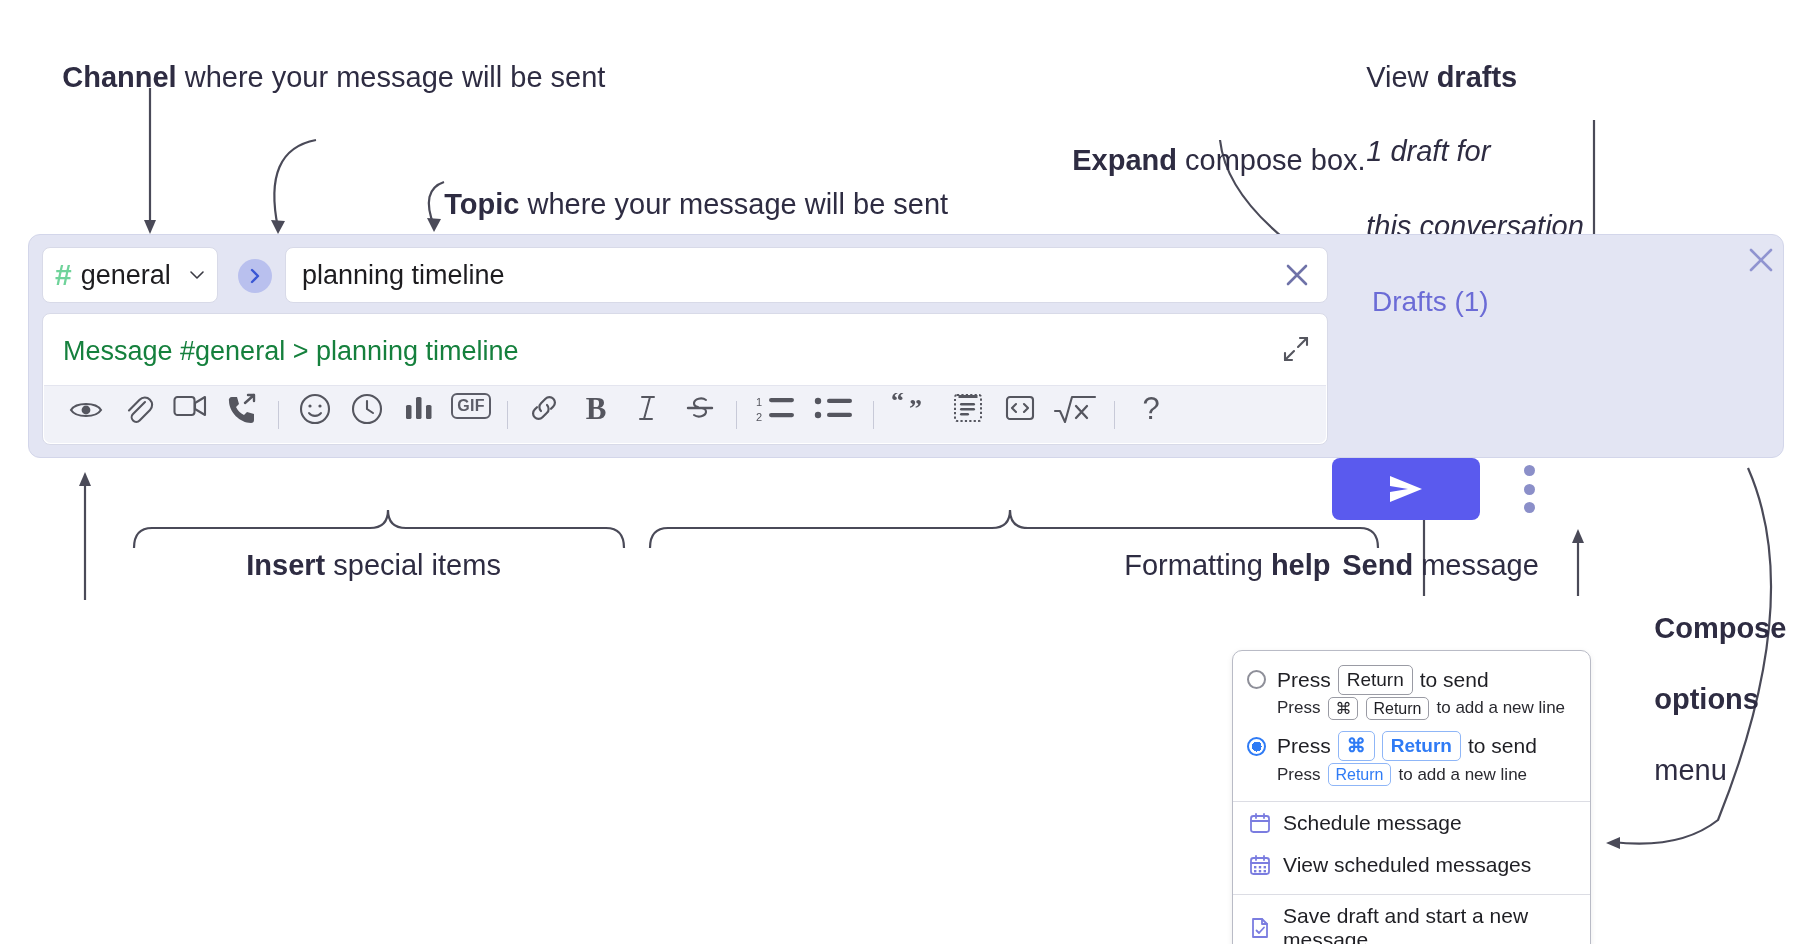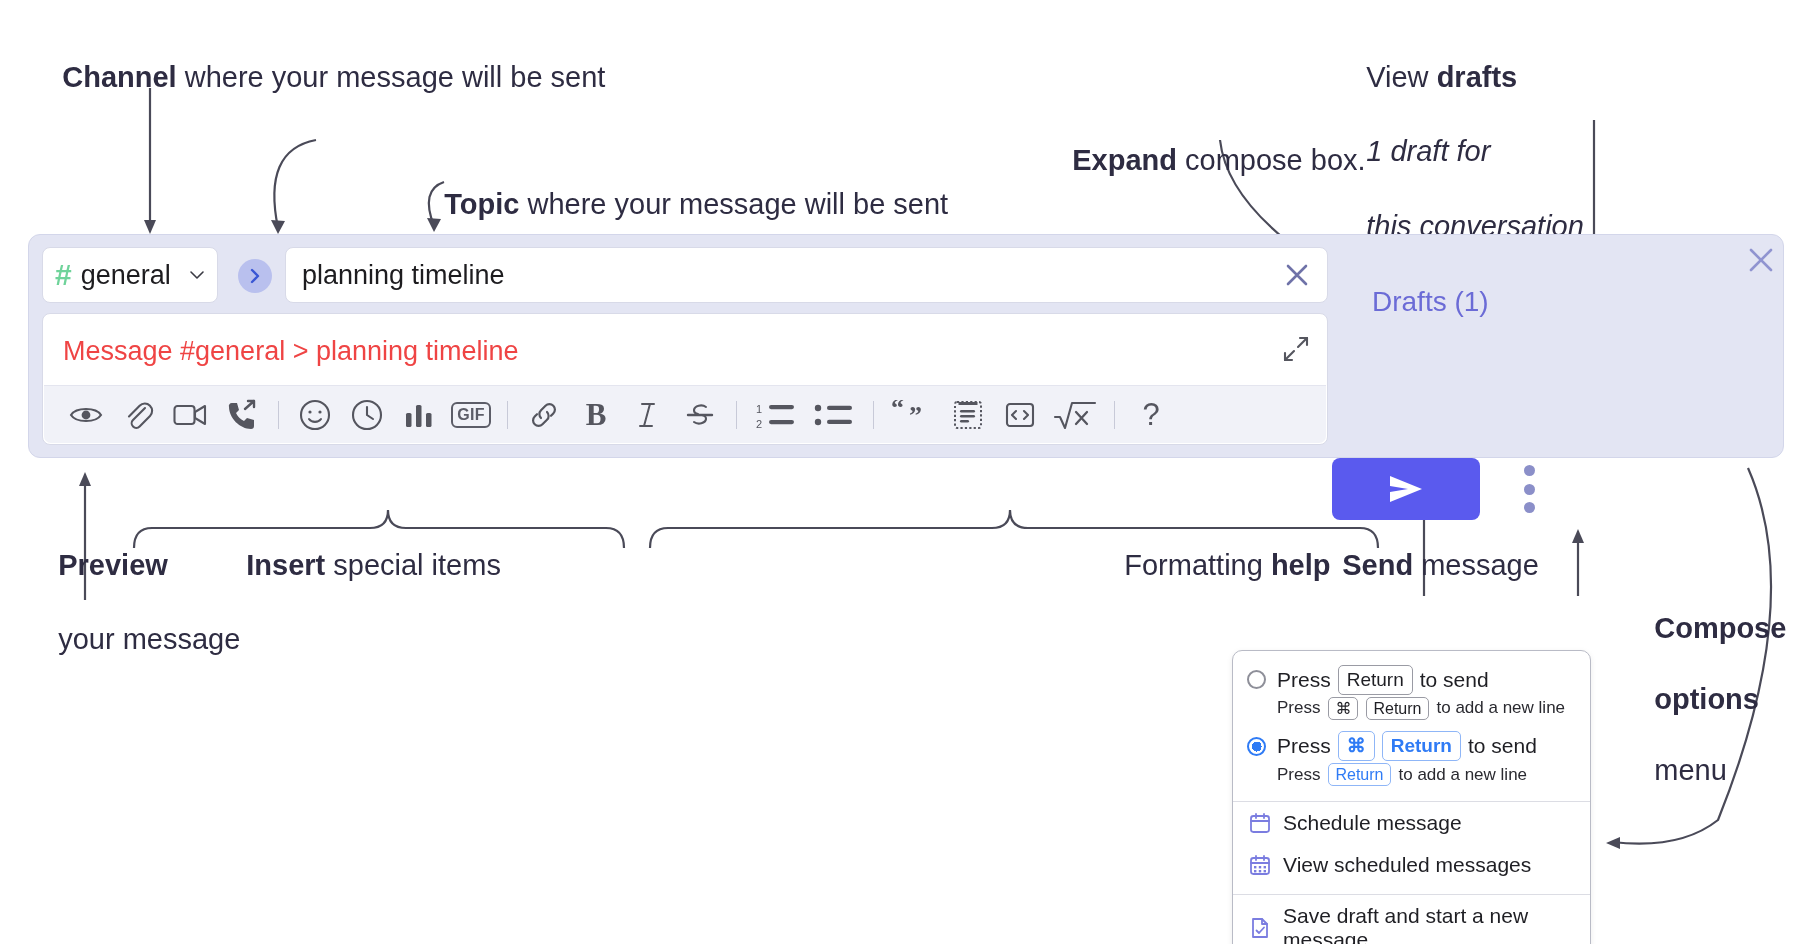--- a/index.html
+++ b/index.html
@@ -47,29 +47,29 @@
   }
   .topic-text{font-size:27px;color:#1d1c1f;}
   .topic-clear{margin-left:auto;width:28px;height:28px;}
 
   
   .msg-box{
     position:absolute;left:0;top:66px;width:100%;height:132px;
     background:#fff;border:1px solid #d8dae8;border-radius:8px;box-sizing:border-box;
     overflow:hidden;
   }
-  .msg-placeholder{position:absolute;left:20px;top:22px;font-size:27px;color:#ef4444;}
+  .msg-placeholder{position:absolute;left:20px;top:22px;font-size:27px;color:#15803d;}
   .expand-icon{position:absolute;right:18px;top:22px;width:26px;height:26px;}
 
   .toolbar{
     position:absolute;left:1px;right:1px;bottom:1px;height:58px;
     background:#f1f2f8;border-top:1px solid #e4e5ef;border-radius:0 0 7px 7px;
     display:flex;align-items:center;padding:0 16px;box-sizing:border-box;gap:0;
   }
-  .tb-btn{width:52px;height:44px;display:flex;align-items:center;justify-content:center;}
+  .tb-btn{width:52px;height:44px;display:flex;align-items:flex-start;justify-content:center;}
   .tb-sep{width:1px;height:28px;background:#c8cad8;margin:0 10px;}
   .gif-box{
     border:2px solid #5c5d68;border-radius:6px;font-size:16px;font-weight:700;
     color:#5c5d68;padding:2px 4px;letter-spacing:.2px;
   }
   .tb-letter{font-size:31px;color:#55565f;line-height:1;}
   .tb-q{font-size:31px;color:#55565f;line-height:1;}
 
   
   .drafts-link{
@@ -162,24 +162,20 @@
   <div class="anno a-lg" style="left:1040px;top:105px;">
     <b>Expand</b><span> compose box.</span>
   </div>
 
   <div class="anno a-lg" style="left:1334px;top:22px;">
     <span><span>View </span><b>drafts</b></span><br>
     <i>1 draft for</i><br>
     <i>this conversation</i>
   </div>
 
-  <div class="anno a-lg" style="left:26px;top:510px;">
-    <b>Preview</b><br>
-    <span>your message</span>
-  </div>
 
   <div class="anno a-lg" style="left:214px;top:510px;">
     <b>Insert</b><span> special items</span>
   </div>
 
 
   <div class="anno a-lg" style="left:1092px;top:510px;">
     <span>Formatting </span><b>help</b>
   </div>
 

